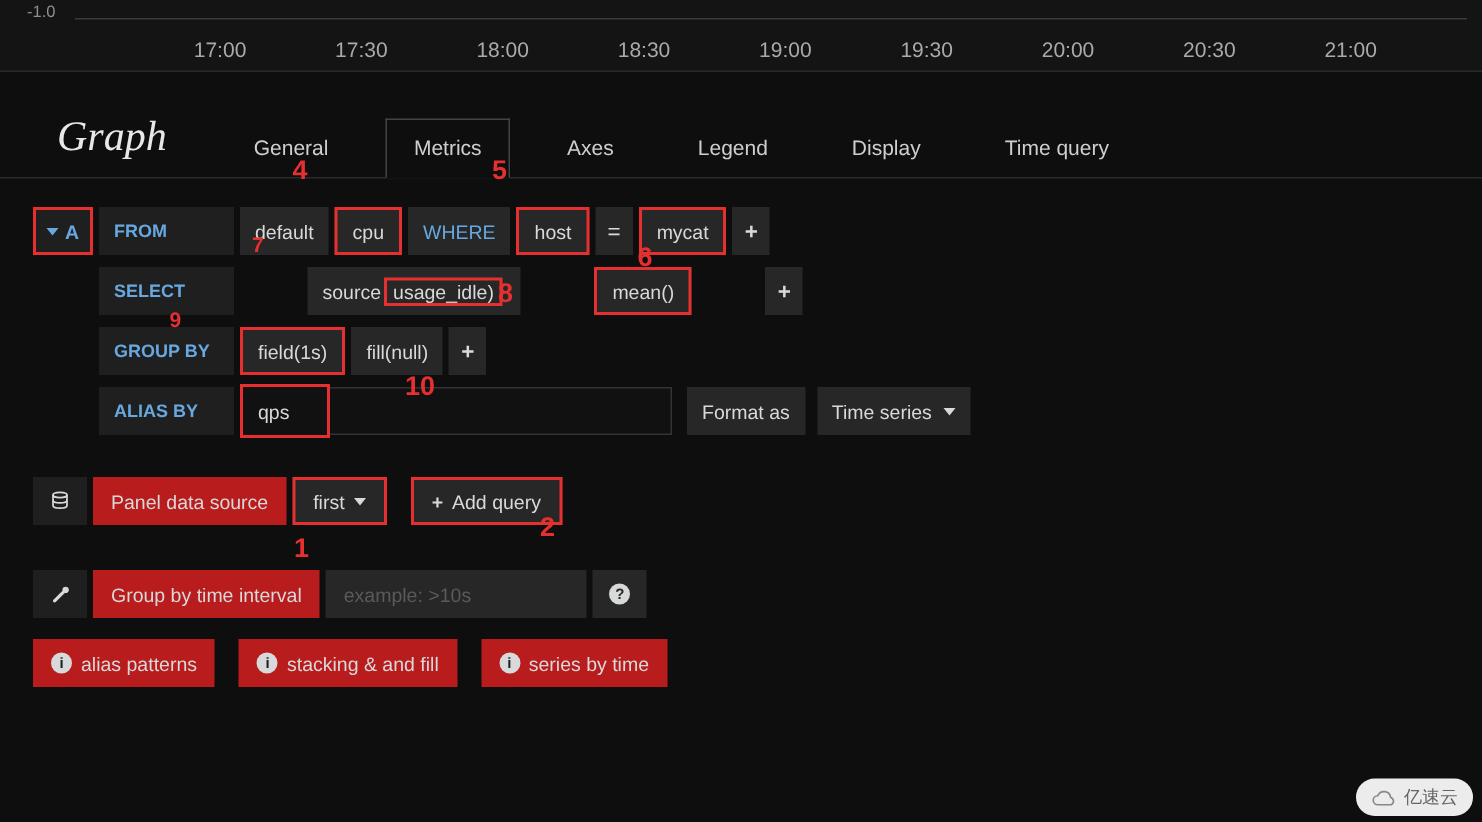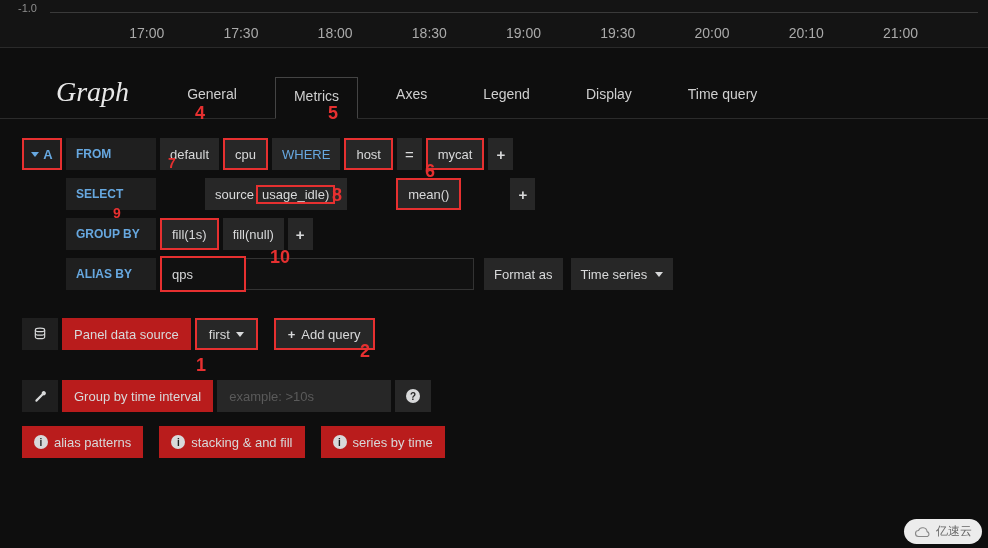--- a/index.html
+++ b/index.html
@@ -4,40 +4,40 @@
   <style>
     * { box-sizing: border-box; margin: 0; padding: 0; font-family: "Helvetica Neue", Arial, sans-serif; }
     body { background: #0e0e0e; color: #d8d9da; width: 988px; height: 548px; overflow: hidden; position: relative; font-size: 13px; }
     
     .chart-area { background: #141414; position: relative; height: 48px; border-bottom: 1px solid #2a2a2a; }
     .y-tick { position: absolute; left: 18px; top: 2px; font-size: 11px; color: #8e8e8e; }
     .x-axis { position: absolute; bottom: 6px; left: 0; right: 0; display: flex; padding: 0 70px; }
     .x-tick { font-size: 14px; color: #aaa; flex: 1; text-align: right; }
     .axis-line { position: absolute; top: 12px; left: 50px; right: 10px; height: 1px; background: #3a3a3a; }
     
-    .title-row { display: flex; padding: 28px 24px 0 56px; gap: 20px; border-bottom: 1px solid #2b2b2b; }
+    .title-row { display: flex; align-items: flex-end; padding: 28px 24px 0 38px; gap: 20px; border-bottom: 1px solid #2b2b2b; }
     .graph-title { font-style: italic; font-size: 28px; color: #e8e8e8; font-weight: 400; margin-right: 20px; padding-bottom: 10px; font-family: Georgia, serif; }
     .tab { padding: 10px 18px 12px; color: #cfcfcf; cursor: pointer; font-size: 14px; }
     .tab.active { border: 1px solid #444; border-bottom: 1px solid #0e0e0e; position: relative; top: 1px; }
     
     .query-editor { padding: 18px 22px 10px 22px; }
     .qrow { display: flex; align-items: center; margin-bottom: 6px; height: 34px; }
     .qlabel-handle { width: 40px; height: 32px; background: #1f1f1f; display: flex; align-items: center; justify-content: center; color: #67a8e0; font-weight: 600; gap: 2px; border: 2px solid #e63030; }
     .caret { width: 0; height: 0; border-left: 4px solid transparent; border-right: 4px solid transparent; border-top: 5px solid #67a8e0; margin-right: 2px; }
     .kw { width: 90px; height: 32px; background: #1f1f1f; display: flex; align-items: center; padding: 0 10px; color: #67a8e0; font-weight: 600; font-size: 12px; margin-right: 4px; }
     .kw-sp { margin-left: 4px; }
     .seg { height: 32px; background: #272727; display: flex; align-items: center; padding: 0 10px; color: #d8d9da; margin-right: 4px; font-size: 13px; cursor: pointer; }
     .seg.keyword { color: #67a8e0; cursor: default; }
     .seg.plus { padding: 0 8px; color: #d8d9da; font-size: 15px; font-weight: bold; }
     .seg.eq { padding: 0 8px; font-size: 15px; }
     .redbox { border: 2px solid #e63030; }
     .red-inset { border: 2px solid #e63030; padding: 0 4px; margin: 0 2px; }
     .alias-input { width: 300px; height: 32px; background: #111; border: 1px solid #333; color: #d8d9da; padding: 0 10px; font-size: 13px; outline: none; }
     .alias-wrap { border: 2px solid #e63030; padding: 0; }
-    .alias-wrap .alias-input { width: 82px; border: none; }
+    .alias-wrap .alias-input { width: 56px; border: none; }
     .cursor-blink { border-right: 1px solid #d8d9da; }
     .select-dd { height: 32px; background: #272727; display: flex; align-items: center; padding: 0 10px; color: #d8d9da; margin-left: 4px; gap: 8px; cursor: pointer; }
     .dd-caret { width: 0; height: 0; border-left: 4px solid transparent; border-right: 4px solid transparent; border-top: 5px solid #d8d9da; }
     
     .anno { position: absolute; color: #e63030; font-weight: 700; font-size: 18px; pointer-events: none; }
     
     .bottom-section { padding: 10px 22px; }
     .brow { display: flex; align-items: center; margin-bottom: 12px; gap: 4px; height: 34px; }
     .bcell { height: 32px; background: #b91c1c; display: flex; align-items: center; padding: 0 12px; color: #d8d9da; font-size: 13px; }
     .bcell.dark { background: #272727; }
@@ -56,21 +56,21 @@
   <div class="y-tick">-1.0</div>
   <div class="axis-line"></div>
   <div class="x-axis">
     <span class="x-tick">17:00</span>
     <span class="x-tick">17:30</span>
     <span class="x-tick">18:00</span>
     <span class="x-tick">18:30</span>
     <span class="x-tick">19:00</span>
     <span class="x-tick">19:30</span>
     <span class="x-tick">20:00</span>
-    <span class="x-tick">20:10</span>
+    <span class="x-tick">20:30</span>
     <span class="x-tick">21:00</span>
   </div>
 </div>
 
 <div class="title-row">
   <div class="graph-title">Graph</div>
   <div class="tab">General</div>
   <div class="tab active">Metrics</div>
   <div class="tab">Axes</div>
   <div class="tab">Legend</div>
@@ -100,21 +100,21 @@
     <div class="seg">
       <span>source</span>
         <span class="red-inset">usage_idle)</span>
     </div>
     <div class="seg redbox">mean()</div>
     <div class="seg plus">+</div>
   </div>
 
   <div class="qrow" style="padding-left:44px;">
     <div class="kw">GROUP BY</div>
-    <div class="seg redbox">fill(1s)</div>
+    <div class="seg redbox">field(1s)</div>
     <div class="seg">fill(null)</div>
     <div class="seg plus">+</div>
   </div>
 
   <div class="qrow" style="padding-left:44px;">
     <div class="kw">ALIAS BY</div>
     <div class="alias-wrap">
       <input class="alias-input cursor-blink" value="qps" style="">
     </div>
     <input class="alias-input" style="width: 228px; border-left: none;">

